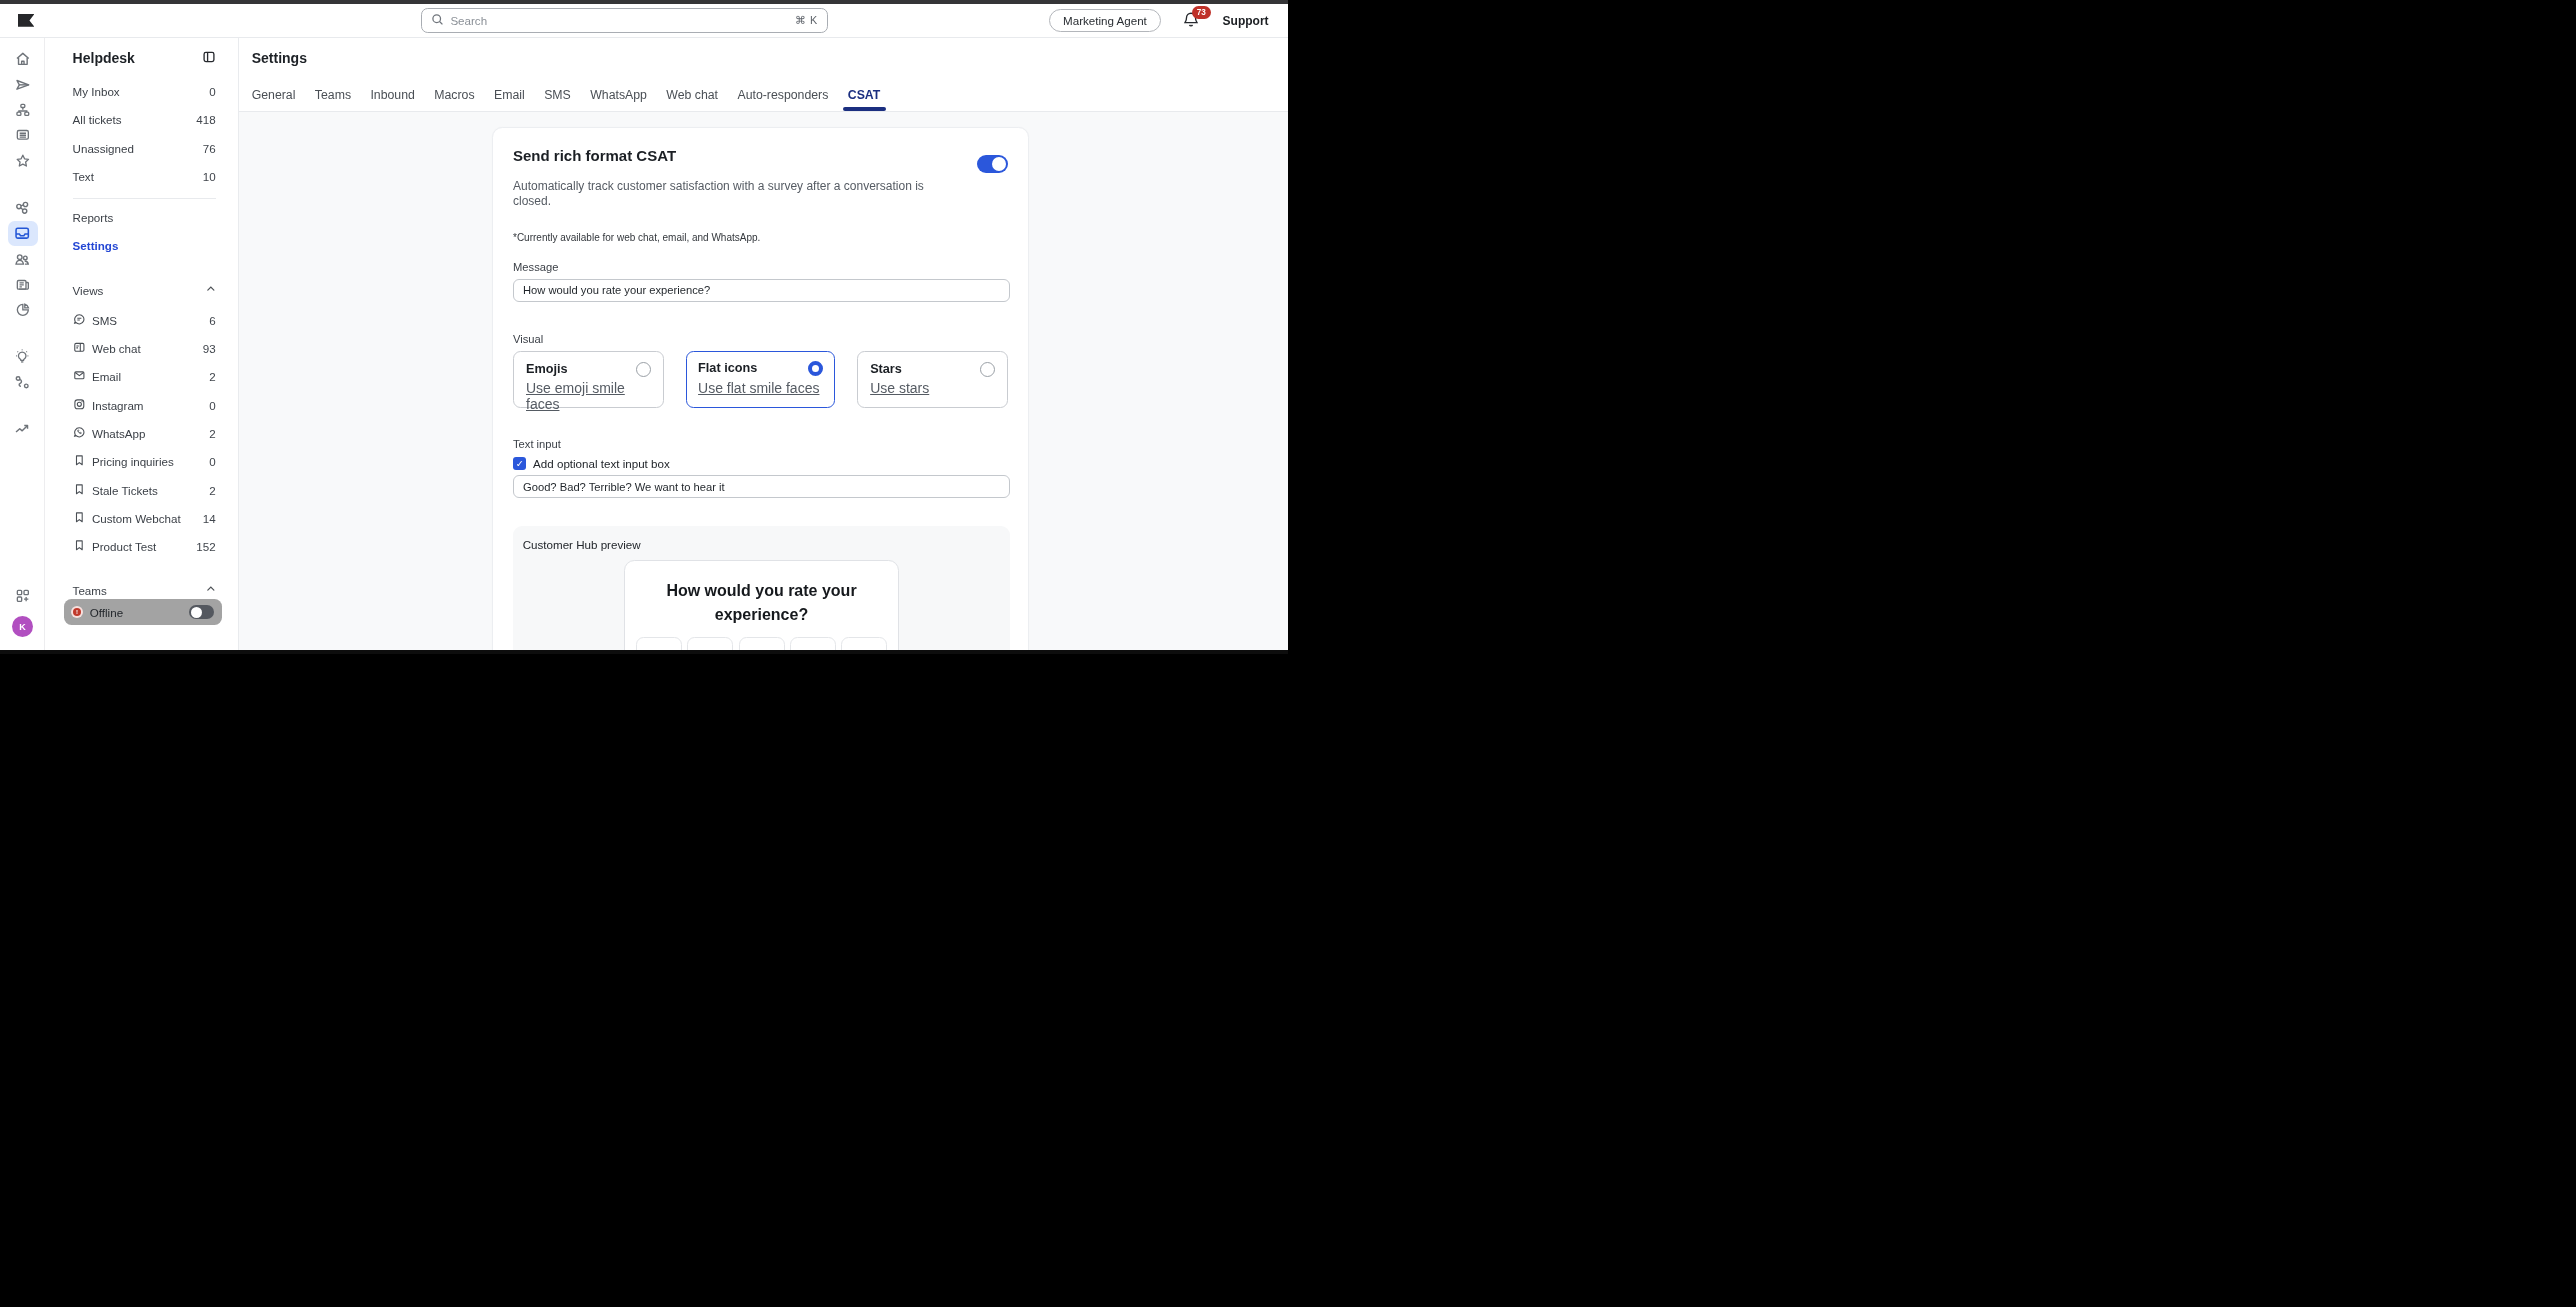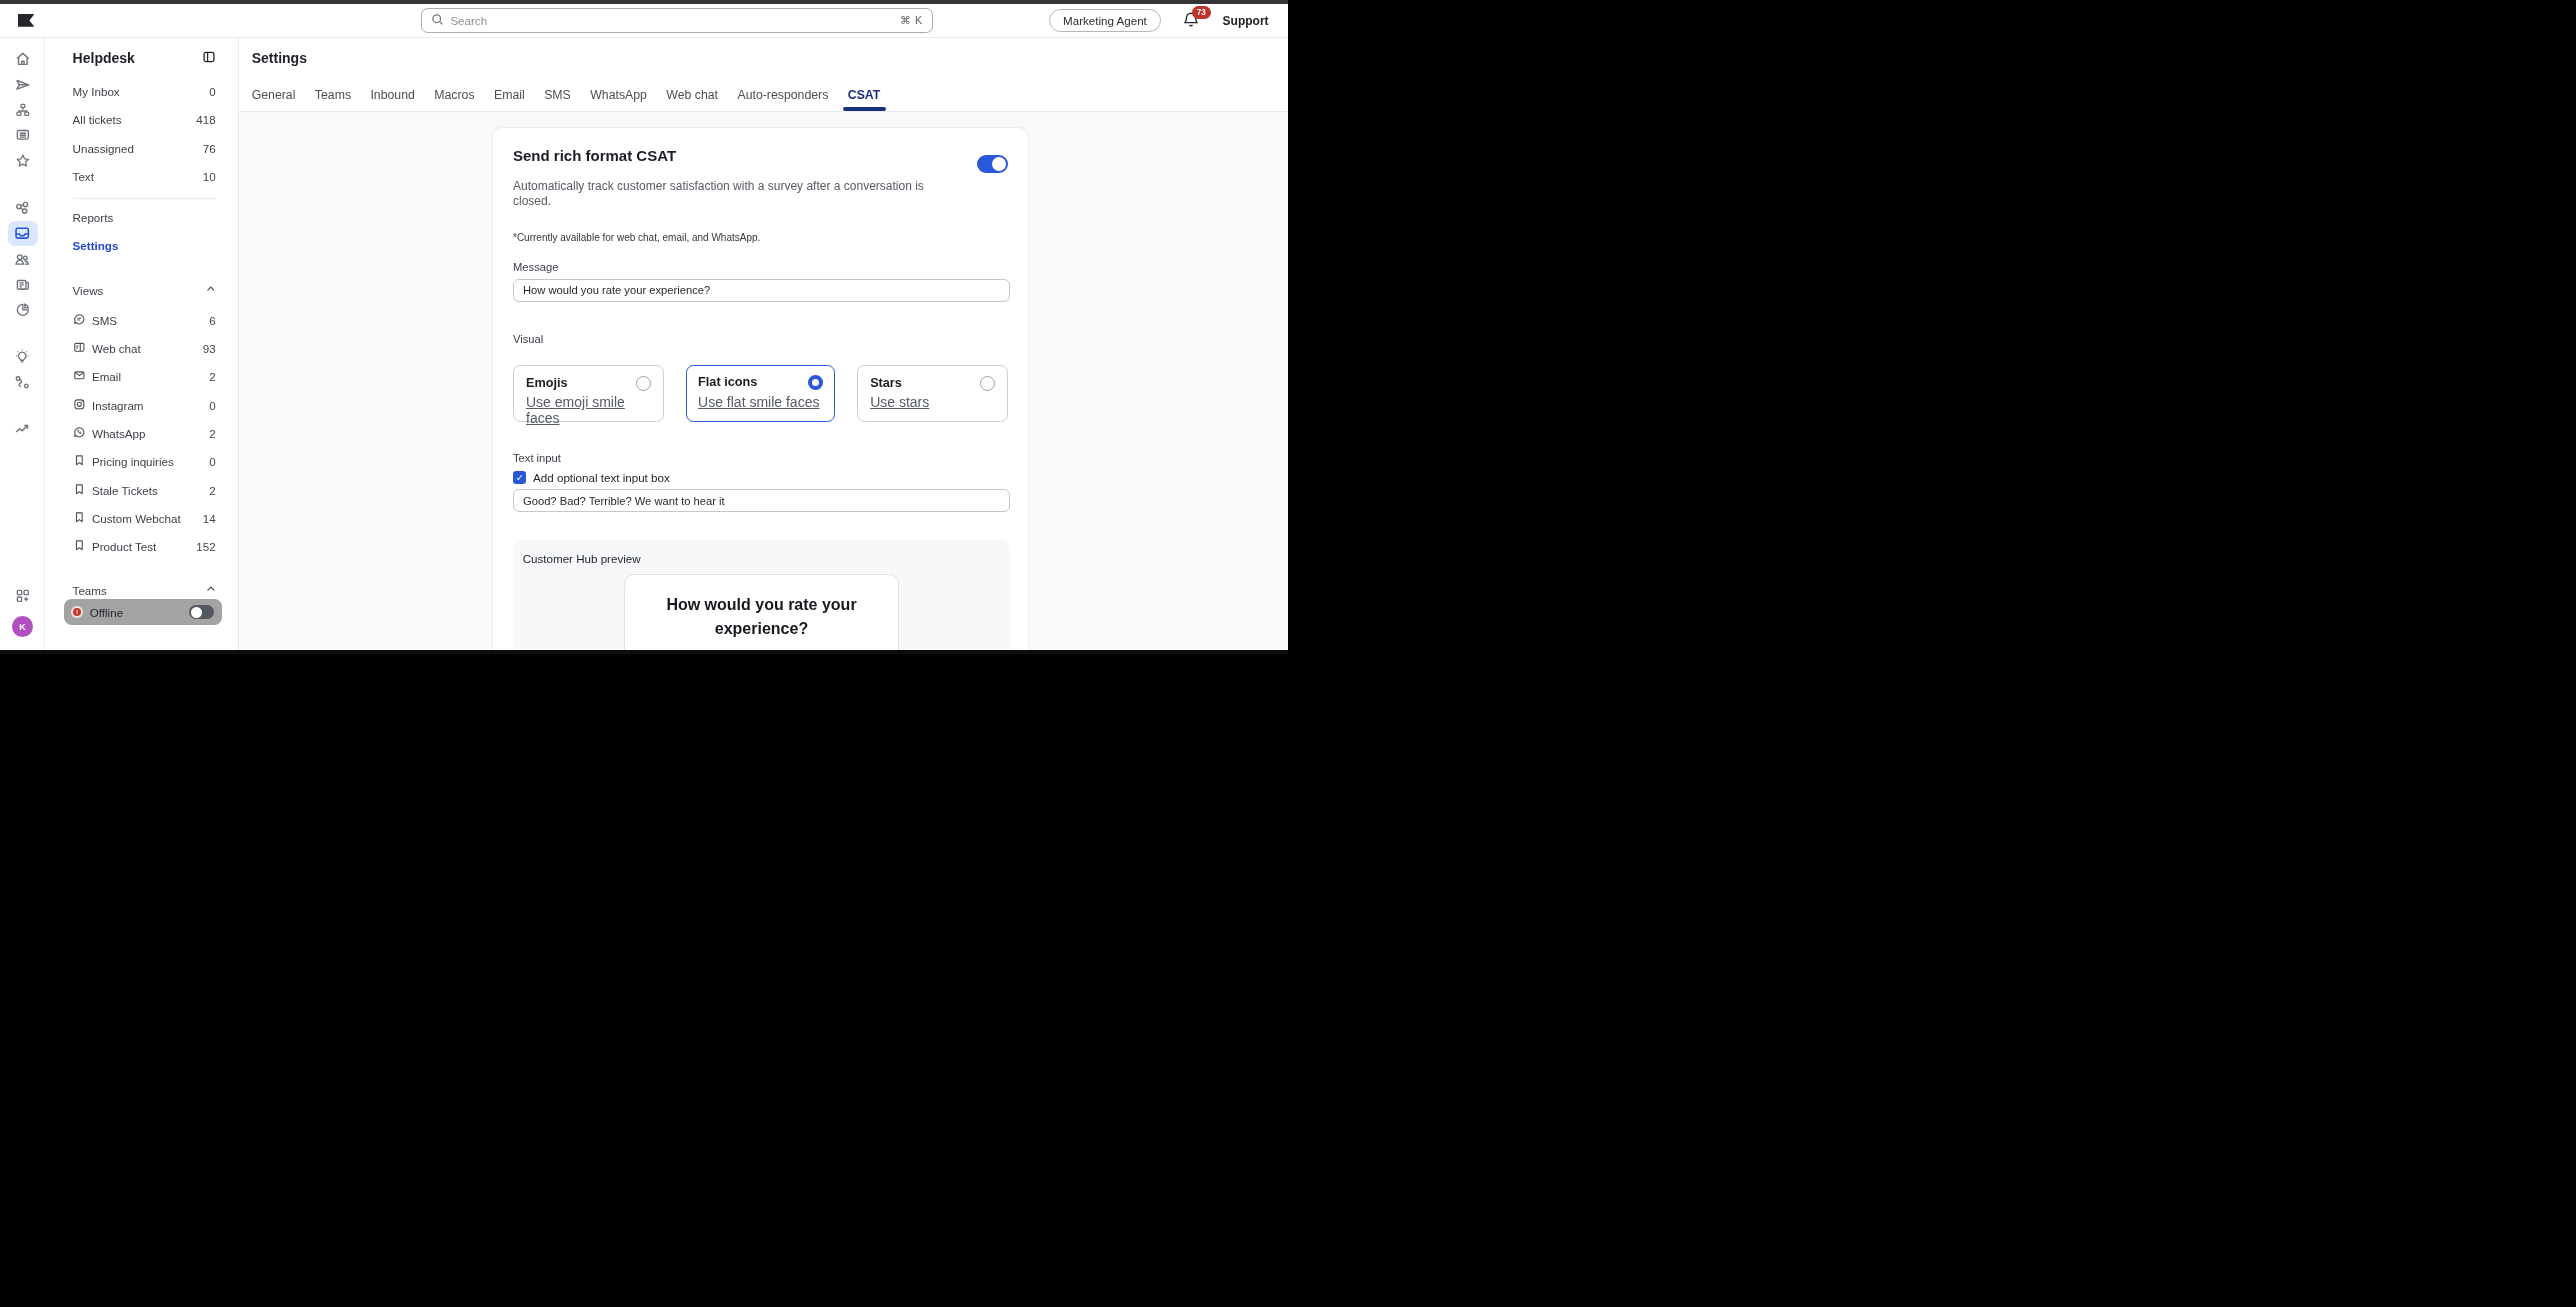--- a/index.html
+++ b/index.html
@@ -5,21 +5,21 @@
   * { margin:0; padding:0; box-sizing:border-box; }
   html,body { width:1288px; height:654px; font-family:"Liberation Sans", sans-serif; background:#000; }
   .screen { position:relative; width:1288px; height:654px; background:#fff; overflow:hidden; }
   .topbar { position:absolute; top:0; left:0; right:0; height:3.7px; background:#353537; z-index:50; }
   .botbar { position:absolute; bottom:0; left:0; right:0; height:3.7px; background:#0d0d0d; z-index:50; }
 
   
   .header { position:absolute; top:3.7px; left:0; right:0; height:34px; background:#fff; border-bottom:0.7px solid #e8eaed; z-index:10; }
   .logo { position:absolute; left:18px; top:10.4px; width:16.4px; height:12.7px; background:#26272a;
           clip-path:polygon(0 0,100% 0,70% 50%,100% 100%,0 100%); }
-  .search { position:absolute; left:421px; top:4.5px; width:512px; height:24.6px; border:1.1px solid #a9adb3; border-radius:6.7px;
+  .search { position:absolute; left:421px; top:4.5px; width:407px; height:24.6px; border:1.1px solid #a9adb3; border-radius:6.7px;
             display:flex; align-items:center; padding:0 9px; gap:6.7px; background:#fff; color:#8b9097; }
   .search .ph { font-size:11.6px; color:#8b9097; flex:1; }
   .search .kbd { font-size:10.8px; color:#5f646b; letter-spacing:0.7px; }
   .hright { position:absolute; right:19.4px; top:0; height:34px; display:flex; align-items:center; gap:21px; }
   .agent-pill { height:22.4px; padding:0 13.4px; border:0.7px solid #b3b6bb; border-radius:745px; display:flex; align-items:center;
                 font-size:11.6px; color:#2a2e33; background:#fff; }
   .bellwrap { position:relative; width:19.4px; height:19.4px; }
   .badge { position:absolute; top:-4.5px; right:-9px; min-width:18.6px; height:12.7px; background:#bf3129; color:#fff;
            font-size:8.2px; font-weight:bold; border-radius:745px; display:flex; align-items:center; justify-content:center; padding:0 3px; }
   .support { font-size:12px; font-weight:600; color:#1c1f23; }
@@ -69,21 +69,21 @@
   .card-top { margin-top:19.4px; display:flex; justify-content:space-between; align-items:flex-start; }
   .card-title { font-size:15px; font-weight:bold; color:#1b1f24; }
   .toggle-on { margin-top:7.5px; width:31px; height:18.6px; border-radius:745px; background:#2b57db; position:relative; flex:none; }
   .toggle-on .knob { position:absolute; right:2.2px; top:2.2px; width:14px; height:14px; border-radius:50%; background:#fff; }
   .card-desc { margin-top:6px; width:447px; font-size:12px; line-height:15px; color:#555b63; }
   .note { margin-top:22.4px; font-size:10px; color:#33373c; }
   .field-label { margin-top:18px; font-size:11.2px; color:#3c4148; }
   .tinput { margin-top:6px; width:497px; height:23px; border:0.7px solid #c4c8cd; border-radius:6px; background:#fff;
             font-size:11.2px; color:#1f2429; padding:0 9px; display:flex; align-items:center; }
   .visual-label { margin-top:31px; font-size:11.2px; color:#3c4148; }
-  .opts { margin-top:20px; display:flex; gap:22px;border-radius:7px; }
+  .opts { margin-top:6px; display:flex; gap:22px;border-radius:7px; }
   .opt { flex:1; height:57px; border:0.7px solid #c9ccd1; border-radius:7.5px; background:#fff; padding:9.7px 12px; }
   .opt.sel { border:1.5px solid #2b57db; padding:9px 11.2px; }
   .opt .r1 { display:flex; justify-content:space-between; align-items:center; }
   .opt .t { font-size:12.7px; font-weight:bold; color:#1b1f24; }
   .radio { width:15px; height:15px; border-radius:50%; border:1.1px solid #9aa0a6; background:#fff; }
   .radio.on { border:4.5px solid #2b57db; }
   .opt .s { margin-top:3.7px; font-size:14px; color:#555b63;text-decoration:underline; }
   .ti-label { margin-top:30px; font-size:11.2px; color:#3c4148; }
   .chk-row { margin-top:6.7px; display:flex; align-items:center; gap:6.7px; }
   .chk { width:13.4px; height:13.4px; border-radius:3px; background:#2b57db; color:#fff; font-size:9.7px; display:flex;

